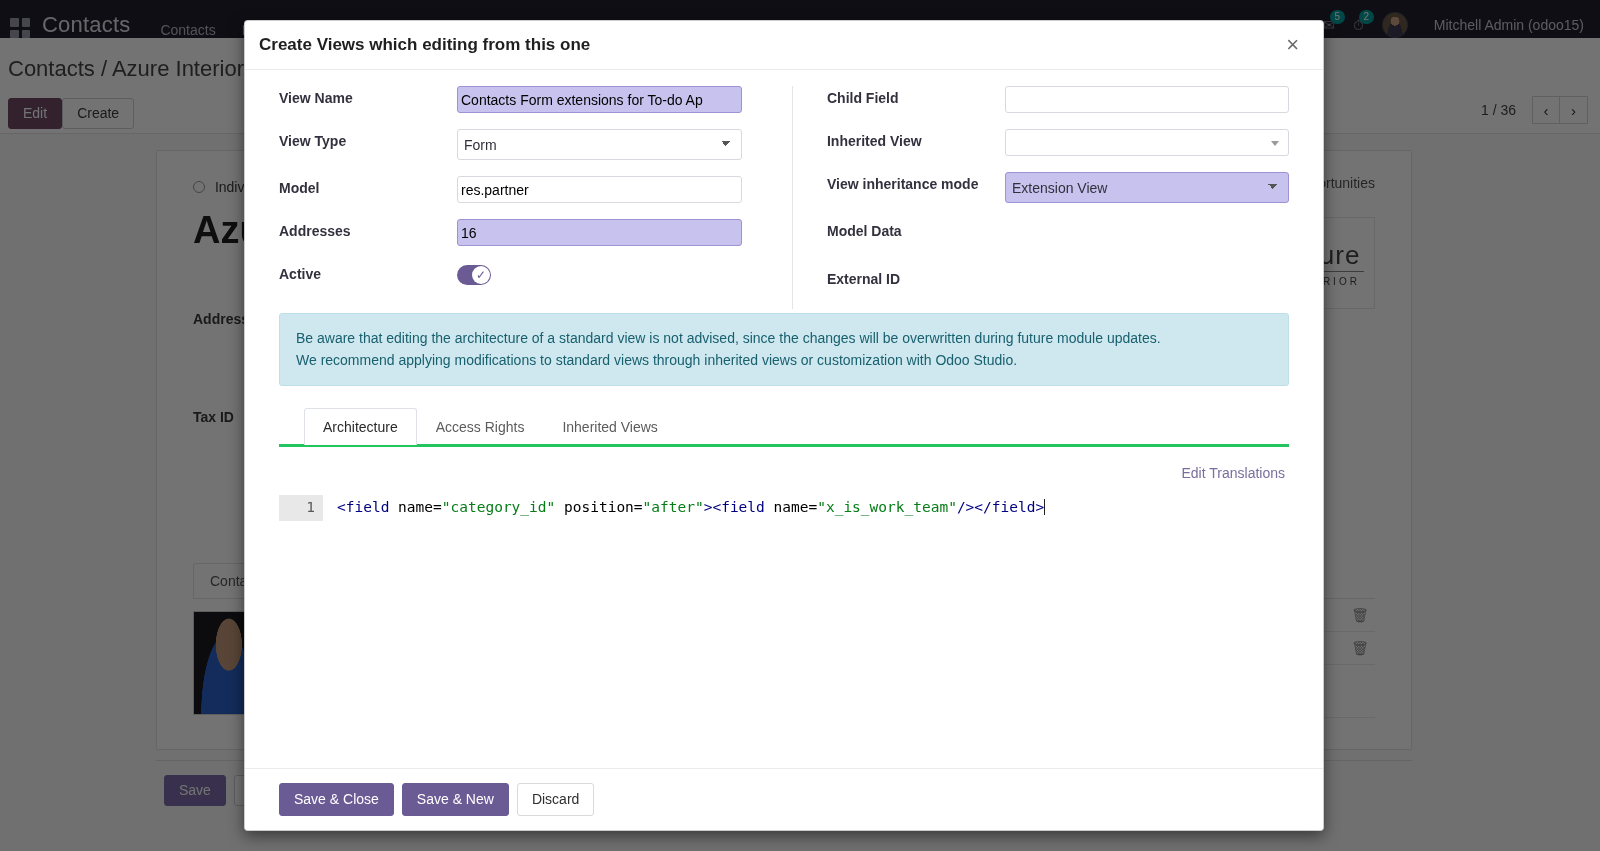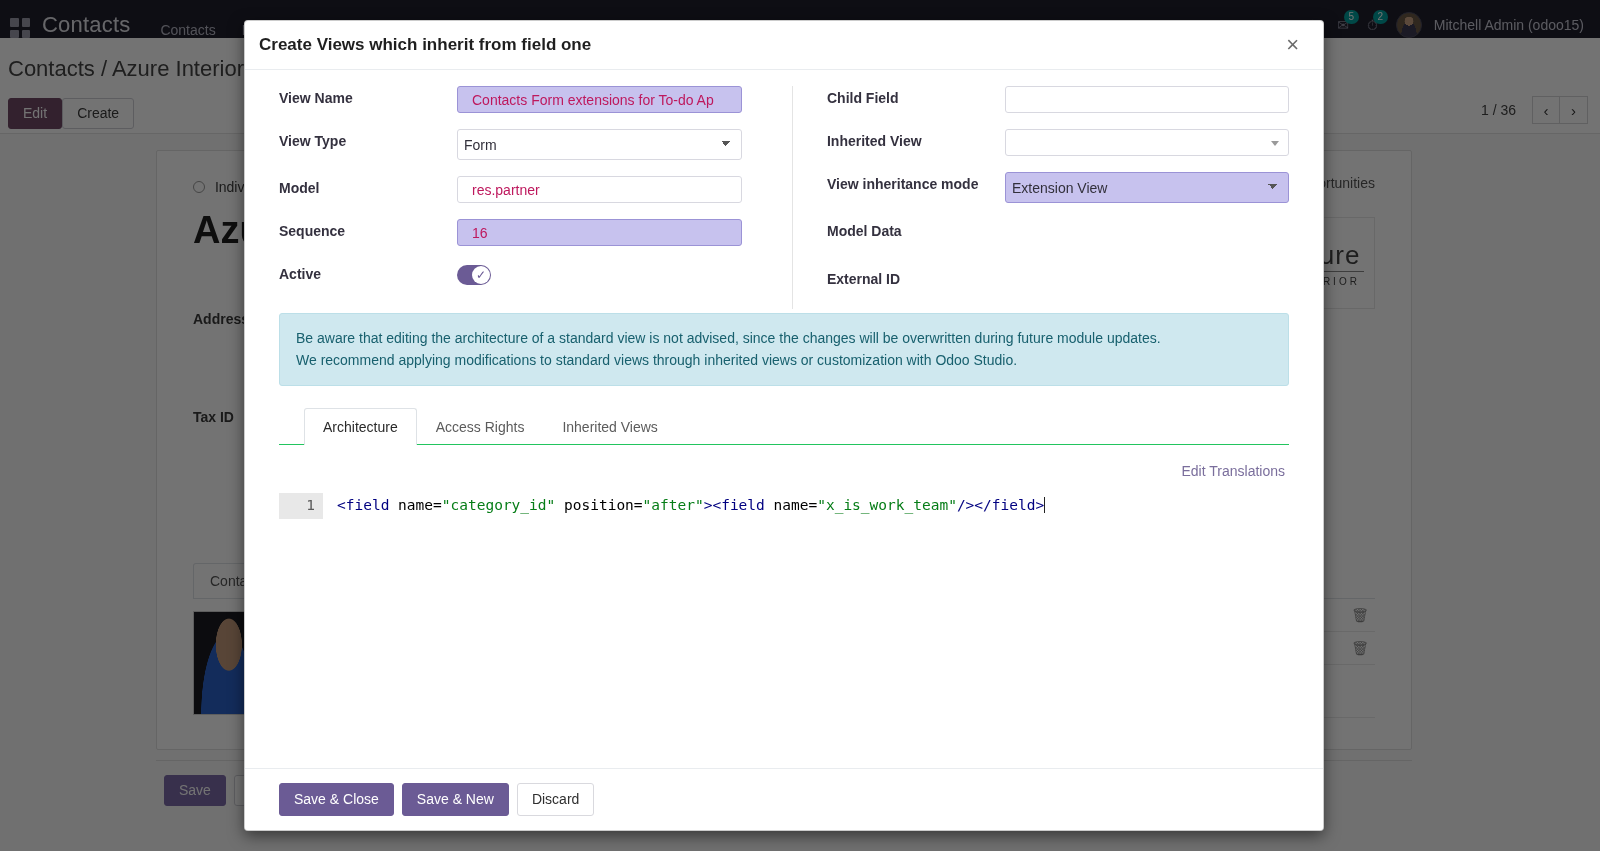--- a/index.html
+++ b/index.html
@@ -41,21 +41,21 @@
     margin-left: auto; display: flex; align-items: center; gap: 18px;
     padding-right: 16px;
   }
   .nav-icon { position: relative; font-size: 14px; color: #8c8c9e; }
   .nav-badge {
     position: absolute; top: -7px; right: -10px;
     background: #00a09d; color: #fff; font-size: 10px;
     border-radius: 8px; padding: 0 4px; min-width: 15px; text-align: center;
     line-height: 14px;
   }
-  .user-box { display: flex; align-items: center; gap: 12px; }
+  .user-box { display: flex; align-items: center; gap: 26px; }
   .user-avatar {
     width: 26px; height: 26px; border-radius: 50%;
     background: #6b5a46;
     background-image: radial-gradient(circle at 50% 34%, #c9a383 0 22%, rgba(0,0,0,0) 23%),
                       radial-gradient(ellipse at 50% 95%, #3c3b52 0 45%, rgba(0,0,0,0) 46%);
     border: 1px solid #4a4a5e;
   }
   .user-name { font-size: 14px; color: #c9c9d6; }
 
   .control-panel {
@@ -177,21 +177,21 @@
   .f-label {
     width: 178px; flex: none; font-size: 14px; font-weight: 700;
     color: #34313f; padding-top: 3px; line-height: 1.35;
   }
   .f-label.narrow { width: 178px; }
   .f-control { flex: 1 1 auto; min-width: 0; }
 
   .inp {
     width: 100%; height: 27px; font-size: 14px;
     border: 1px solid #d8d8e0; border-radius: 3px;
-    padding: 2px 14px; color: #be185d; background: #fff;
+    padding: 2px 3px; color: #000000; background: #fff;
     font-family: "Liberation Sans", sans-serif;
   }
   .inp.highlight { background: #c7c2ee; border-color: #9b93d6; }
   .sel {
     width: 100%; height: 31px; font-size: 14px;
     border: 1px solid #d8d8e0; border-radius: 3px;
     padding: 1px 6px; color: #32303b; background: #fff;
     font-family: "Liberation Sans", sans-serif;
     appearance: none; -webkit-appearance: none;
     background-image:
@@ -223,21 +223,21 @@
     display: flex; align-items: center; justify-content: center;
     color: #6b5b95; font-size: 12px; line-height: 1;
   }
 
   .alert-info {
     margin-top: 4px;
     background: #cfe8ef; border: 1px solid #bcdfe8; border-radius: 3px;
     color: #18606e; padding: 14px 16px; font-size: 14px; line-height: 1.55;
   }
 
-  .tabs { display: flex; border-bottom: 1px solid #22c55e; margin-top: 22px; padding-left: 25px; }
+  .tabs { display: flex; border-bottom: 3px solid #22c55e; margin-top: 22px; padding-left: 25px; }
   .tab {
     font-size: 14px; padding: 10px 18px; color: #5c5c5c; cursor: pointer;
     border: 1px solid transparent; border-bottom: none; margin-bottom: -1px;
   }
   .tab.active {
     color: #2a2a2a; background: #fff;
     border-color: #dee2e6 #dee2e6 #fff;
     border-radius: 3px 3px 0 0;
   }
 
@@ -386,21 +386,21 @@
     <button class="btn btn-secondary-purple">Save</button>
     <button class="btn">Discard</button>
   </div>
 </div>
 
 <div id="backdrop"></div>
 
 <div id="modal">
 
   <div class="modal-header">
-    <div class="modal-title">Create Views which inherit from field one</div>
+    <div class="modal-title">Create Views which editing from this one</div>
     <button class="modal-close">×</button>
   </div>
 
   <div class="modal-body">
 
     <div class="form-grid">
 
       <div class="form-col left">
         <div class="f-row">
           <div class="f-label">View Name</div>
@@ -417,21 +417,21 @@
         </div>
 
         <div class="f-row">
           <div class="f-label">Model</div>
           <div class="f-control">
             <input class="inp" value="res.partner" style="">
           </div>
         </div>
 
         <div class="f-row">
-          <div class="f-label">Sequence</div>
+          <div class="f-label">Addresses</div>
           <div class="f-control">
             <input class="inp highlight" value="16" style="">
           </div>
         </div>
 
         <div class="f-row">
           <div class="f-label">Active</div>
           <div class="f-control">
             <span class="toggle">
               <span class="toggle-knob">✓</span>

